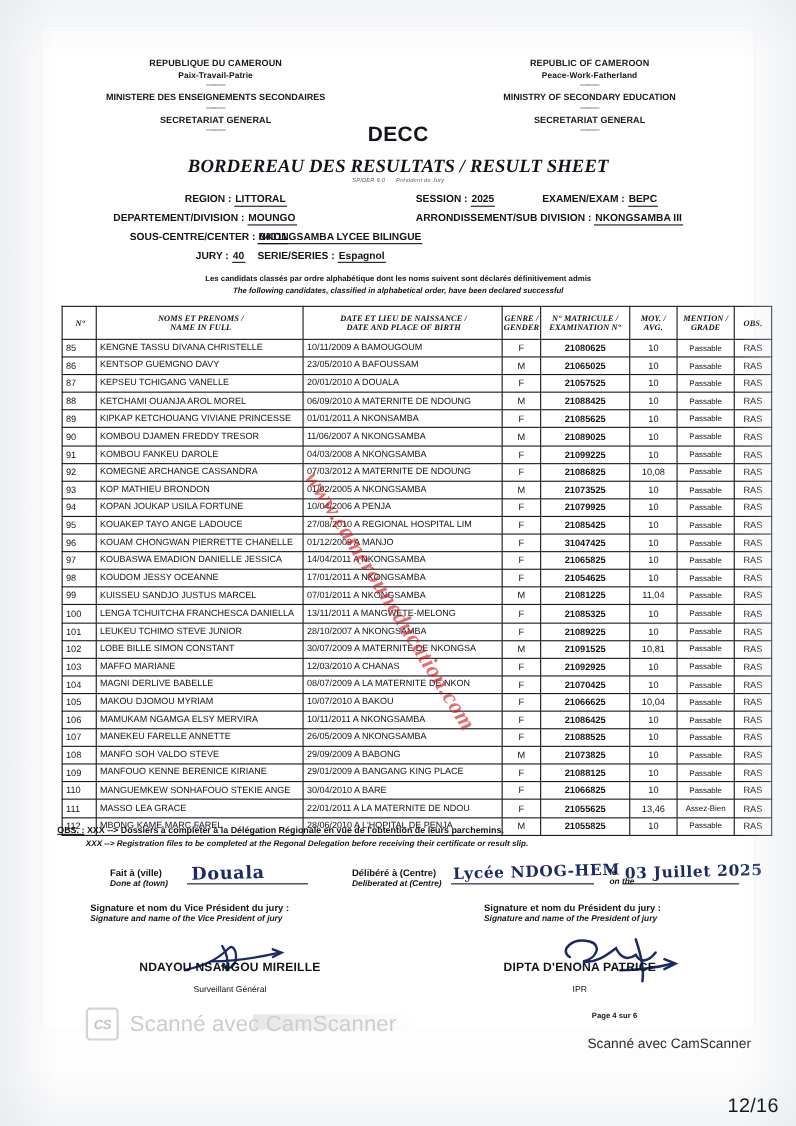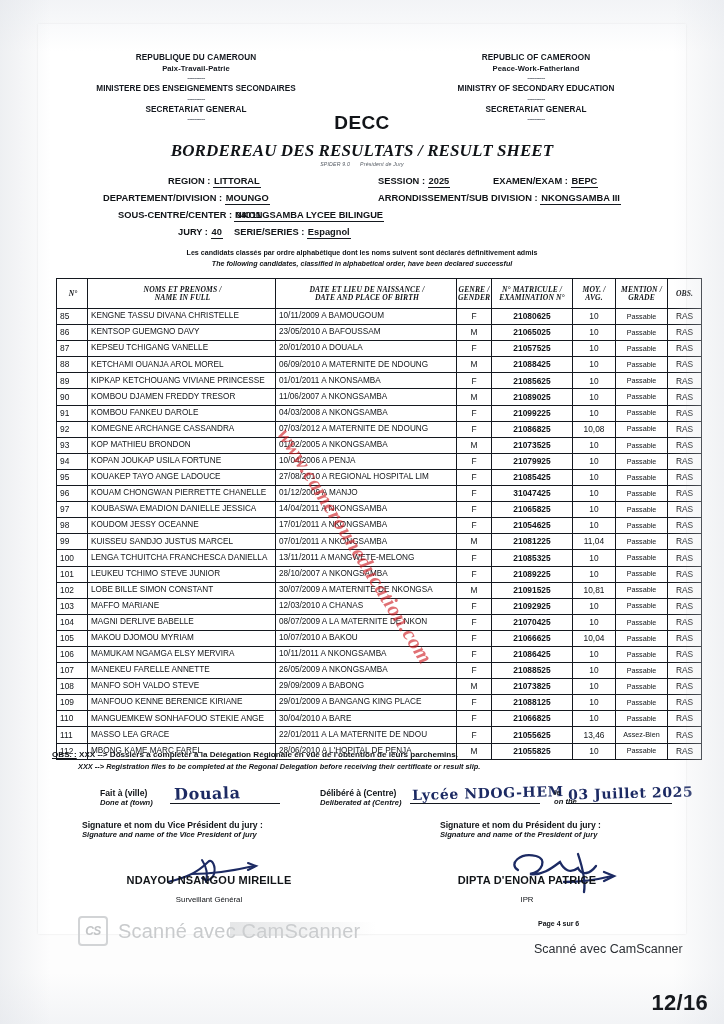--- a/index.html
+++ b/index.html
@@ -275,24 +275,23 @@
     position: absolute;
     left: 496px; top: 918px;
     font-size: 12.5px;
     color: #2a2e33;
   }
 
   
   .viewer-counter {
     position: absolute;
     right: 16px; bottom: 8px;
-    font-size: 22px;
+    font-size: 18px;
     color: #15181d;
     letter-spacing: .3px;
-    font-weight: bold;
   }
 </style>
 </head>
 <body>
 
 <div id="sheet">
   <div id="paper">
 
     <div class="masthead">
       <div class="mast-col mast-left">

